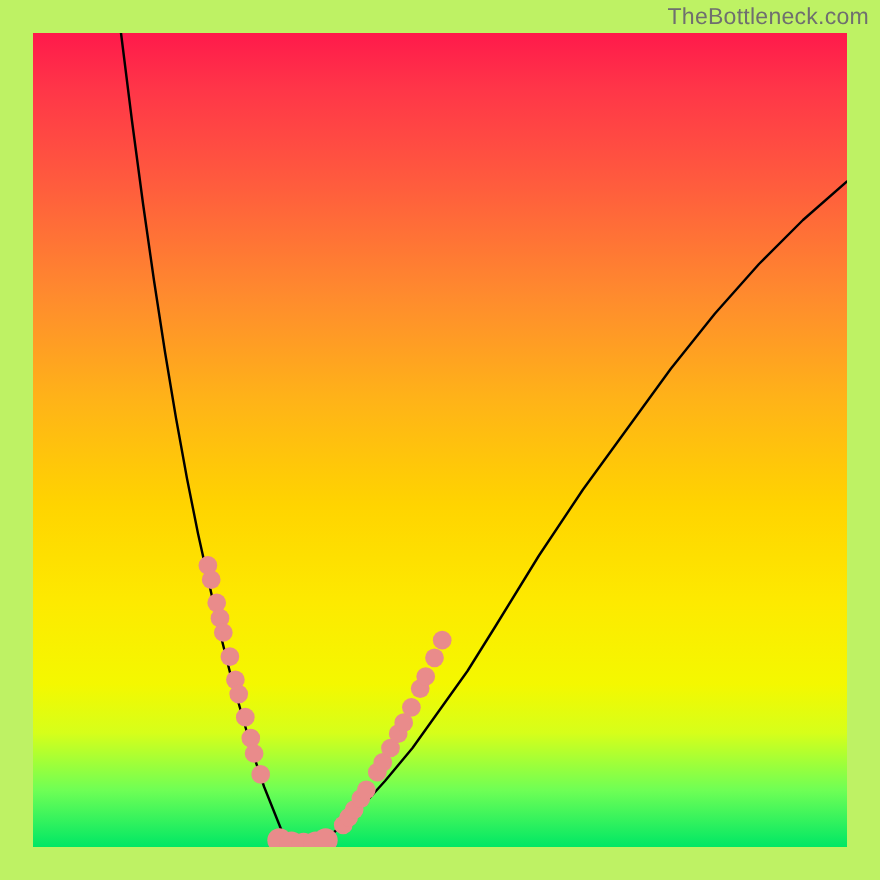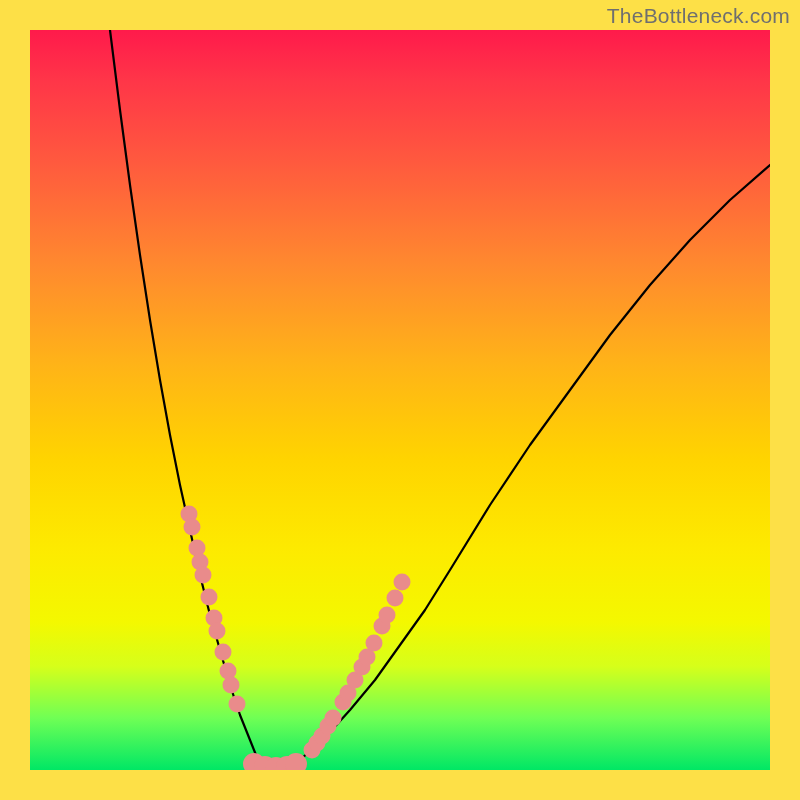--- a/index.html
+++ b/index.html
@@ -10,21 +10,21 @@
     overflow: hidden;
     background: #000;
     font-family: Arial, Helvetica, sans-serif;
   }
   .frame {
     position: absolute;
     top: 0;
     left: 0;
     width: 800px;
     height: 800px;
-    background: #fde047;
+    background: #bef264;
   }
   .plot {
     position: absolute;
     top: 30px;
     left: 30px;
     width: 740px;
     height: 740px;
     background: linear-gradient(to bottom,
       #ff1a4b 0%,
       #ff3648 7%,

